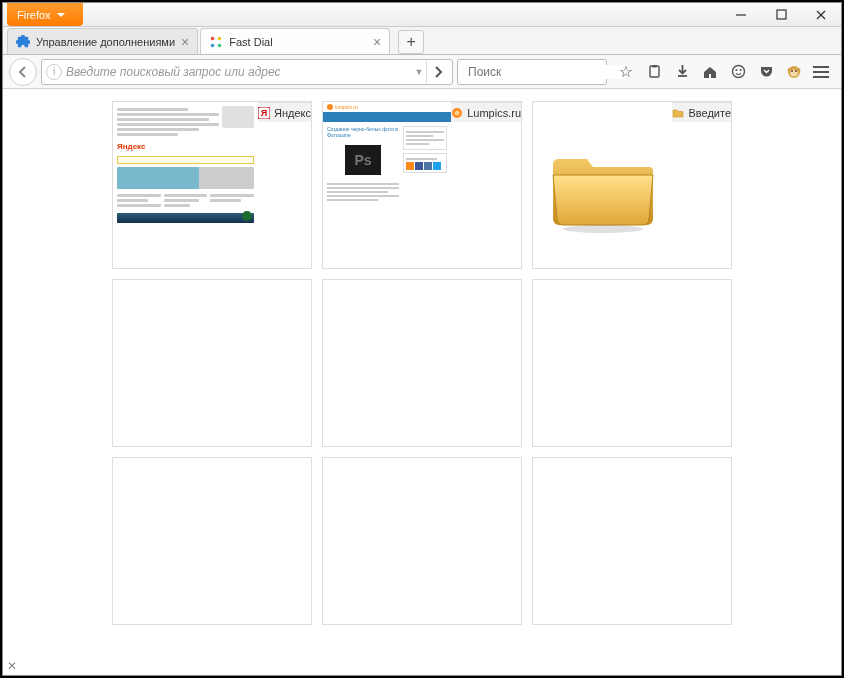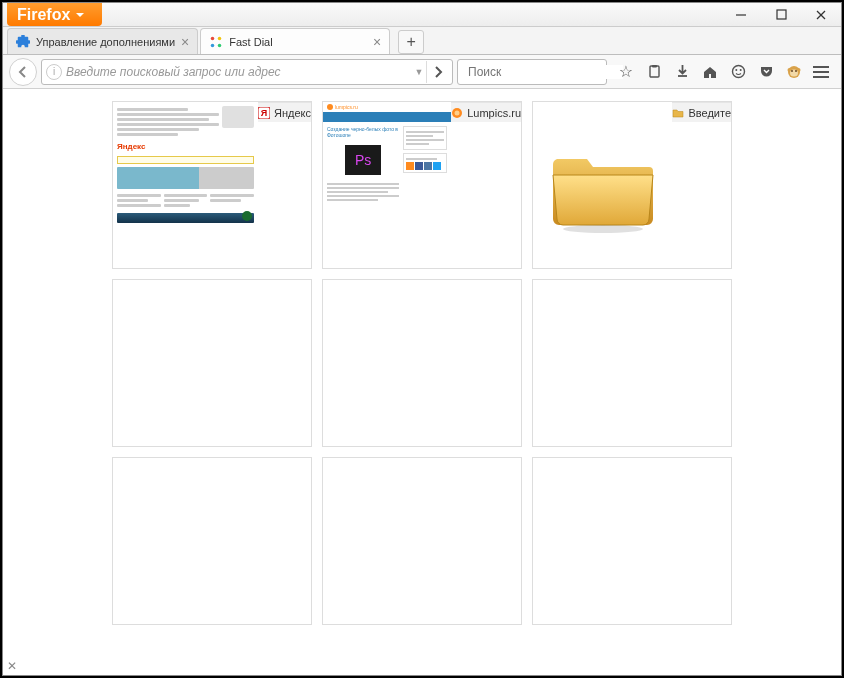--- a/index.html
+++ b/index.html
@@ -1,19 +1,19 @@
 <!DOCTYPE html>
 <html><head>
 <meta charset="utf-8">
 <style>
 * { margin: 0; padding: 0; box-sizing: border-box; font-family: "Segoe UI", Tahoma, sans-serif; }
 body { background: #000; padding: 2px; }
 .window { width: 840px; height: 674px; background: #f0f0f0; border: 1px solid #888; display: flex; flex-direction: column; }
 .titlebar { height: 24px; background: linear-gradient(#fafafa,#ededed); display: flex; align-items: stretch; border-bottom: 1px solid #ccc; }
-.firefox-btn { background: linear-gradient(#ff9d2e,#ff7a00); color: #fff; font-size: 16px; font-weight: bold; padding: 3px 18px 3px 10px; border-radius: 0 0 4px 4px; margin-left: 4px; display: flex; align-items: center; position: relative; cursor: pointer; }
+.firefox-btn { background: linear-gradient(#ff9d2e,#ff7a00); color: #fff; font-size: 11px; font-weight: normal; padding: 3px 18px 3px 10px; border-radius: 0 0 4px 4px; margin-left: 4px; display: flex; align-items: center; position: relative; cursor: pointer; }
 .firefox-btn::after { content: ""; border-left: 4px solid transparent; border-right: 4px solid transparent; border-top: 4px solid #fff; margin-left: 6px; }
 .titlebar-spacer { flex: 1; }
 .winbtn { width: 40px; display: flex; align-items: center; justify-content: center; font-size: 14px; color: #333; cursor: pointer; }
 .tabs { height: 28px; background: #f4f4f4; display: flex; align-items: flex-end; padding-left: 4px; border-bottom: 1px solid #bdbdbd; }
 .tab { height: 26px; background: #fdfdfd; border: 1px solid #ccc; border-bottom: none; border-radius: 4px 4px 0 0; display: flex; align-items: center; padding: 0 8px; font-size: 11px; color: #333; margin-right: 2px; min-width: 190px; max-width: 200px; position: relative; cursor: pointer; }
 .tab.inactive { background: #e8e8e8; }
 .tab .label { flex: 1; white-space: nowrap; overflow: hidden; text-overflow: ellipsis; }
 .tab .close { font-size: 14px; color: #888; margin-left: 6px; cursor: pointer; }
 .tab-icon { width: 14px; height: 14px; margin-right: 6px; flex-shrink: 0; }
 .newtab { width: 26px; height: 24px; border: 1px solid #ccc; border-radius: 3px; display: flex; align-items: center; justify-content: center; font-size: 16px; color: #555; margin-left: 6px; background: #f8f8f8; cursor: pointer; }
@@ -48,21 +48,21 @@
 .yathumb .foot::after { content:""; position:absolute; right:2px; top:-2px; width:10px; height:10px; border-radius:50%; background:#1a6b2f; }
 
 .lpthumb { width: 100%; height: 100%; font-size: 4px; display: flex; flex-direction: column; }
 .lpthumb .hd { height: 10px; background: #fff; display: flex; align-items: center; padding: 0 4px; gap: 2px; }
 .lpthumb .hd .dot { width: 6px; height: 6px; border-radius: 50%; background: #ff8b1f; }
 .lpthumb .hd .t { color: #ff8b1f; font-size: 5px; }
 .lpthumb .nav2 { height: 10px; background: #2b7fb8; }
 .lpthumb .body2 { flex: 1; display: flex; gap: 4px; padding: 4px; }
 .lpthumb .main2 { flex: 1; }
 .lpthumb .title2 { color: #2b7fb8; font-size: 5px; margin-bottom: 3px; }
-.lpthumb .ps { width: 44px; height: 38px; background: #1a1a1a; border: 4px solid #fff; margin: 2px auto 4px; display: flex; align-items:center; justify-content:center; color:#d946ef; font-size:14px; font-weight:normal; }
+.lpthumb .ps { width: 44px; height: 38px; background: #1a1a1a; border: 4px solid #fff; margin: 2px auto 4px; display: flex; align-items:center; justify-content:center; color:#737373; font-size:14px; font-weight:bold; }
 .lpthumb .txt .line { height: 2px; background: #ccc; margin: 2px 0; }
 .lpthumb .side2 { width: 44px; }
 .lpthumb .side2 .box { border: 1px solid #ddd; padding: 2px; margin-bottom: 3px; }
 .lpthumb .side2 .line { height: 2px; background: #ccc; margin: 2px 0; }
 .lpthumb .soc { display: flex; gap: 1px; }
 .lpthumb .soc span { width: 8px; height: 8px; }
 
 .folder-svg { width: 120px; height: 100px; }
 .cap-ico { width: 12px; height: 12px; }
 .corner-close { position: absolute; left: 4px; bottom: 2px; color: #888; font-size: 12px; cursor: pointer; }

